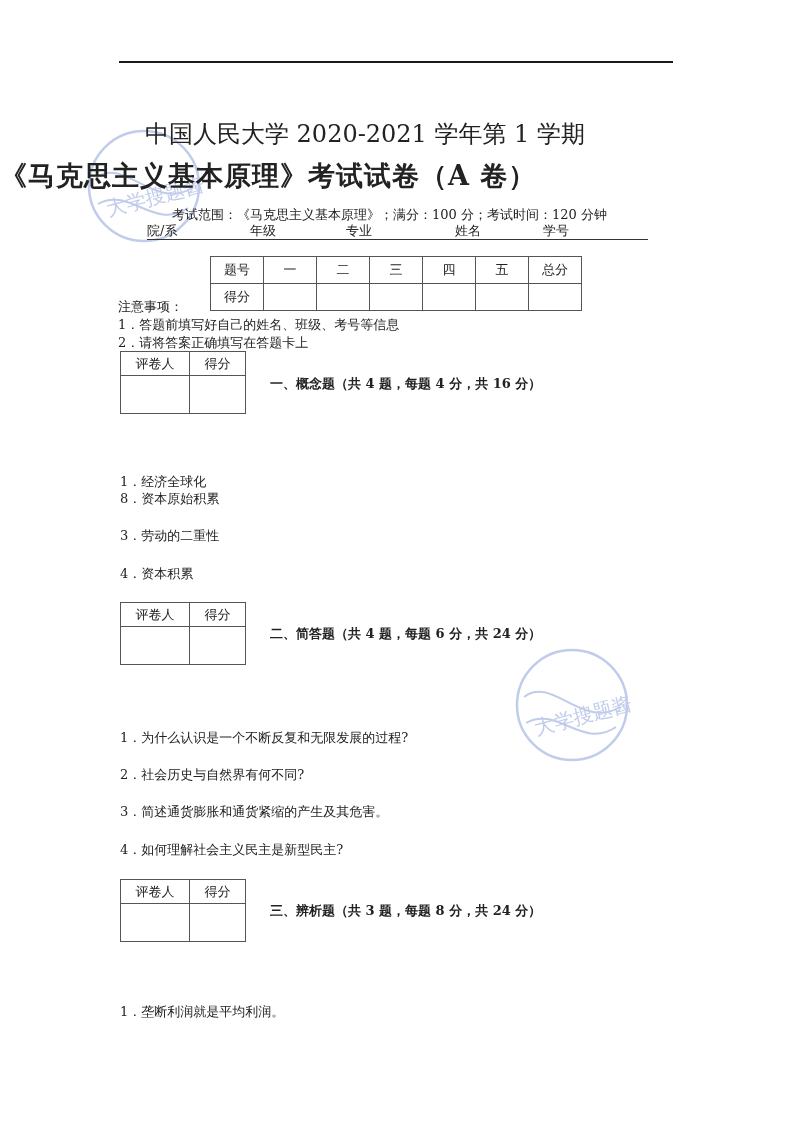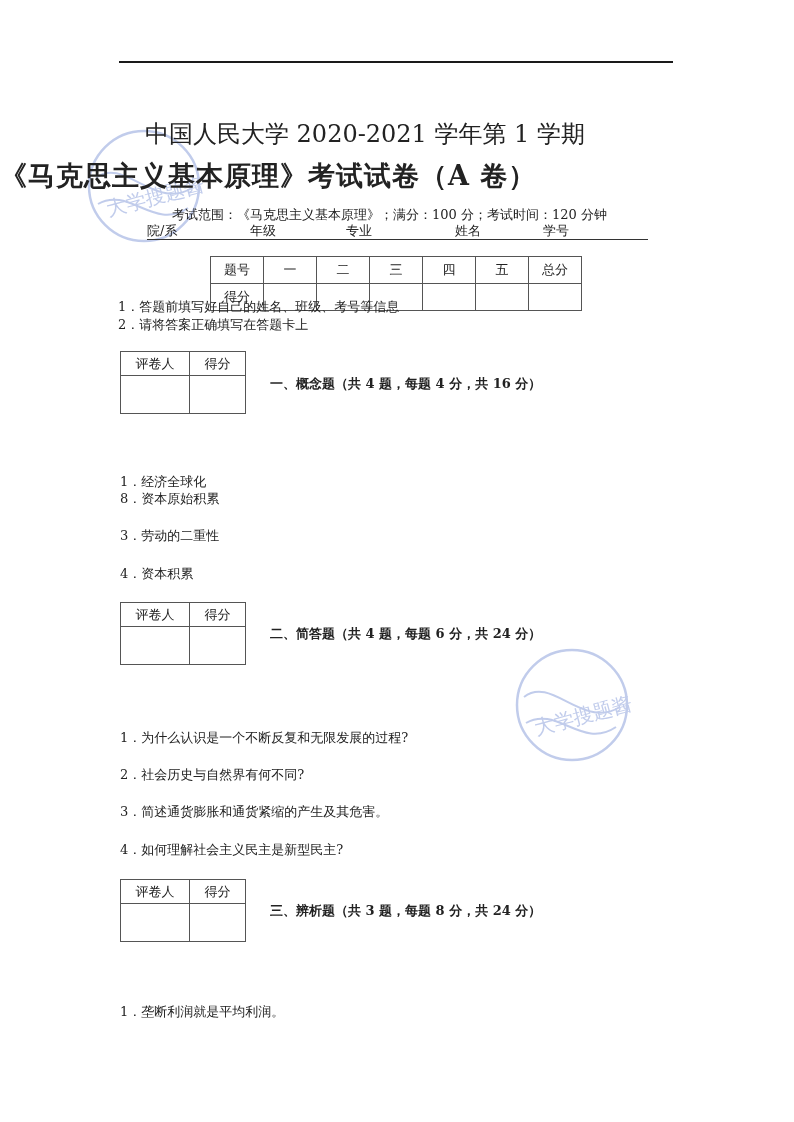--- a/index.html
+++ b/index.html
@@ -70,20 +70,21 @@
     <td></td>
     <td></td>
     <td></td>
     <td></td>
     <td></td>
   </tr>
 </tbody>
   </table>
 
 <div class="abs notes">
+  <div>注意事项：</div>
   <div>1．答题前填写好自己的姓名、班级、考号等信息</div>
   <div>2．请将答案正确填写在答题卡上</div>
 </div>
 
 <table class="grader" style="top:351px;">
   <tbody>
       <tr class="h">
         <td class="c1">评卷人</td>
         <td class="c2">得分</td>
       </tr>

